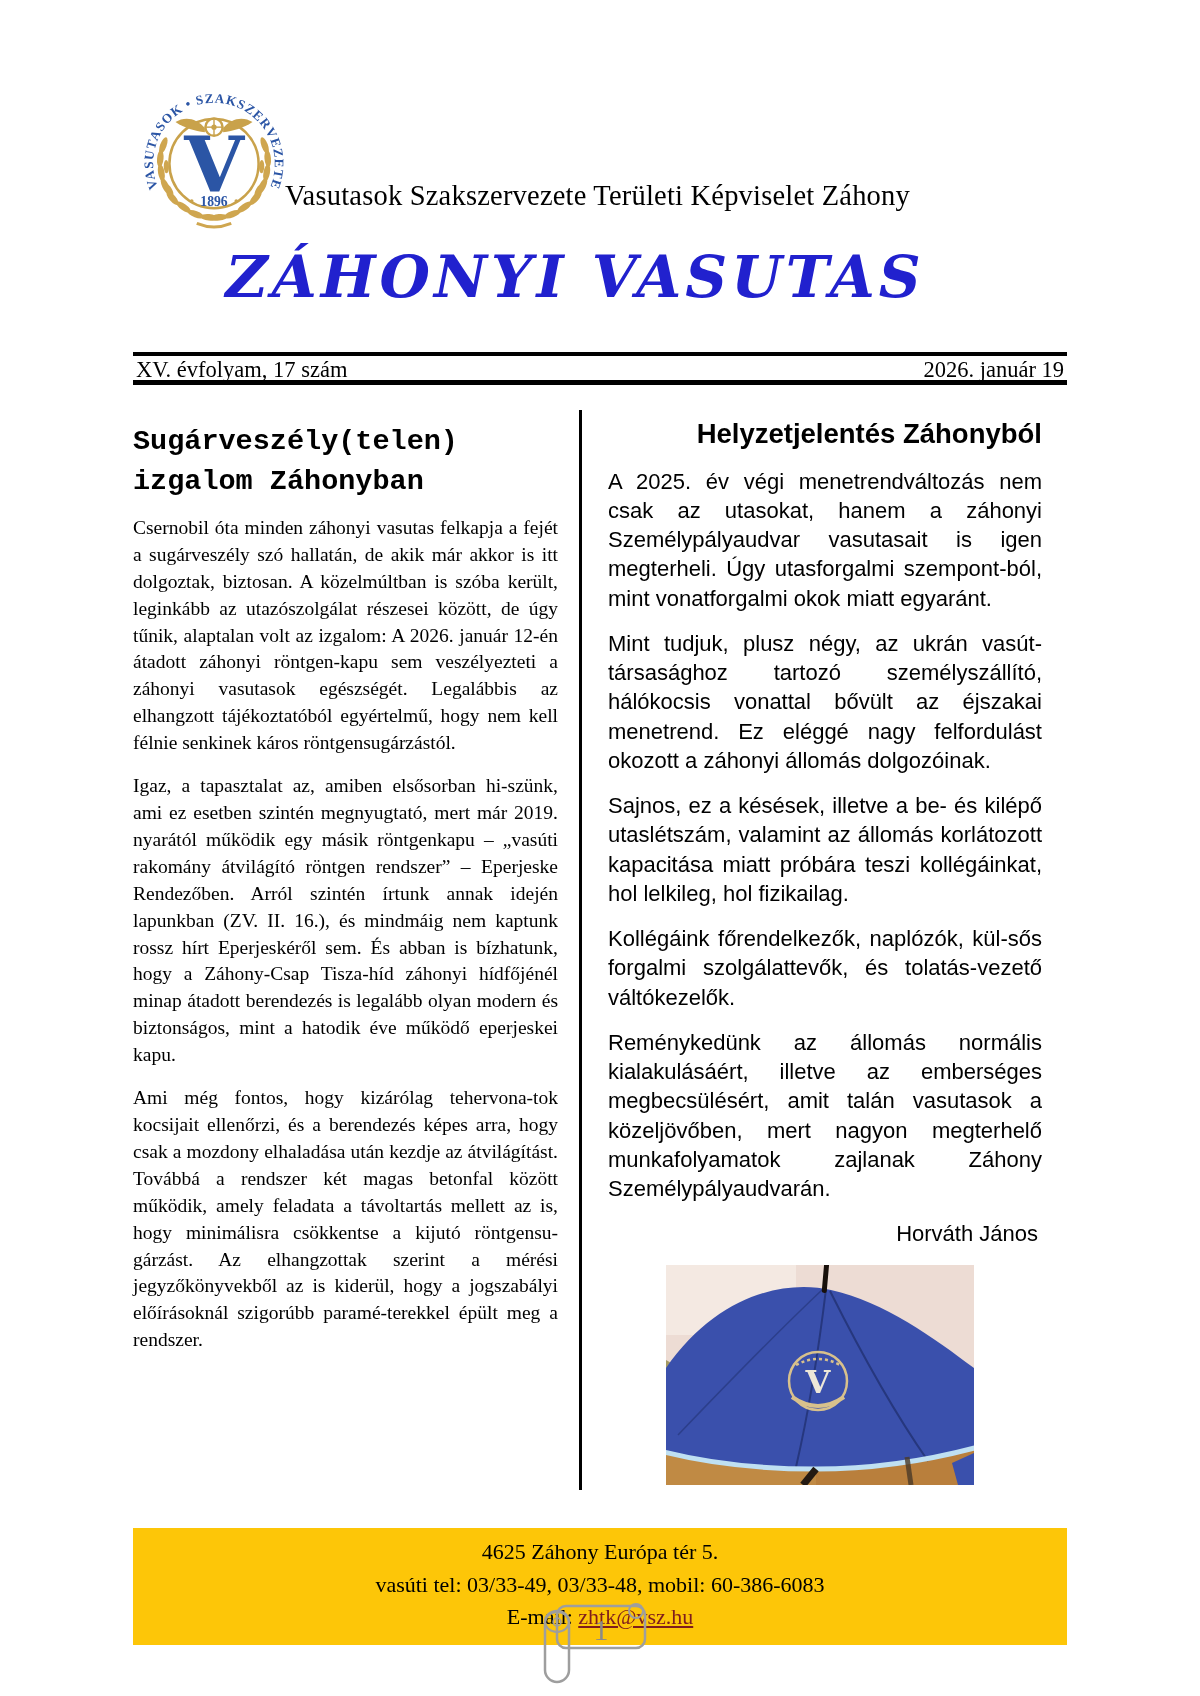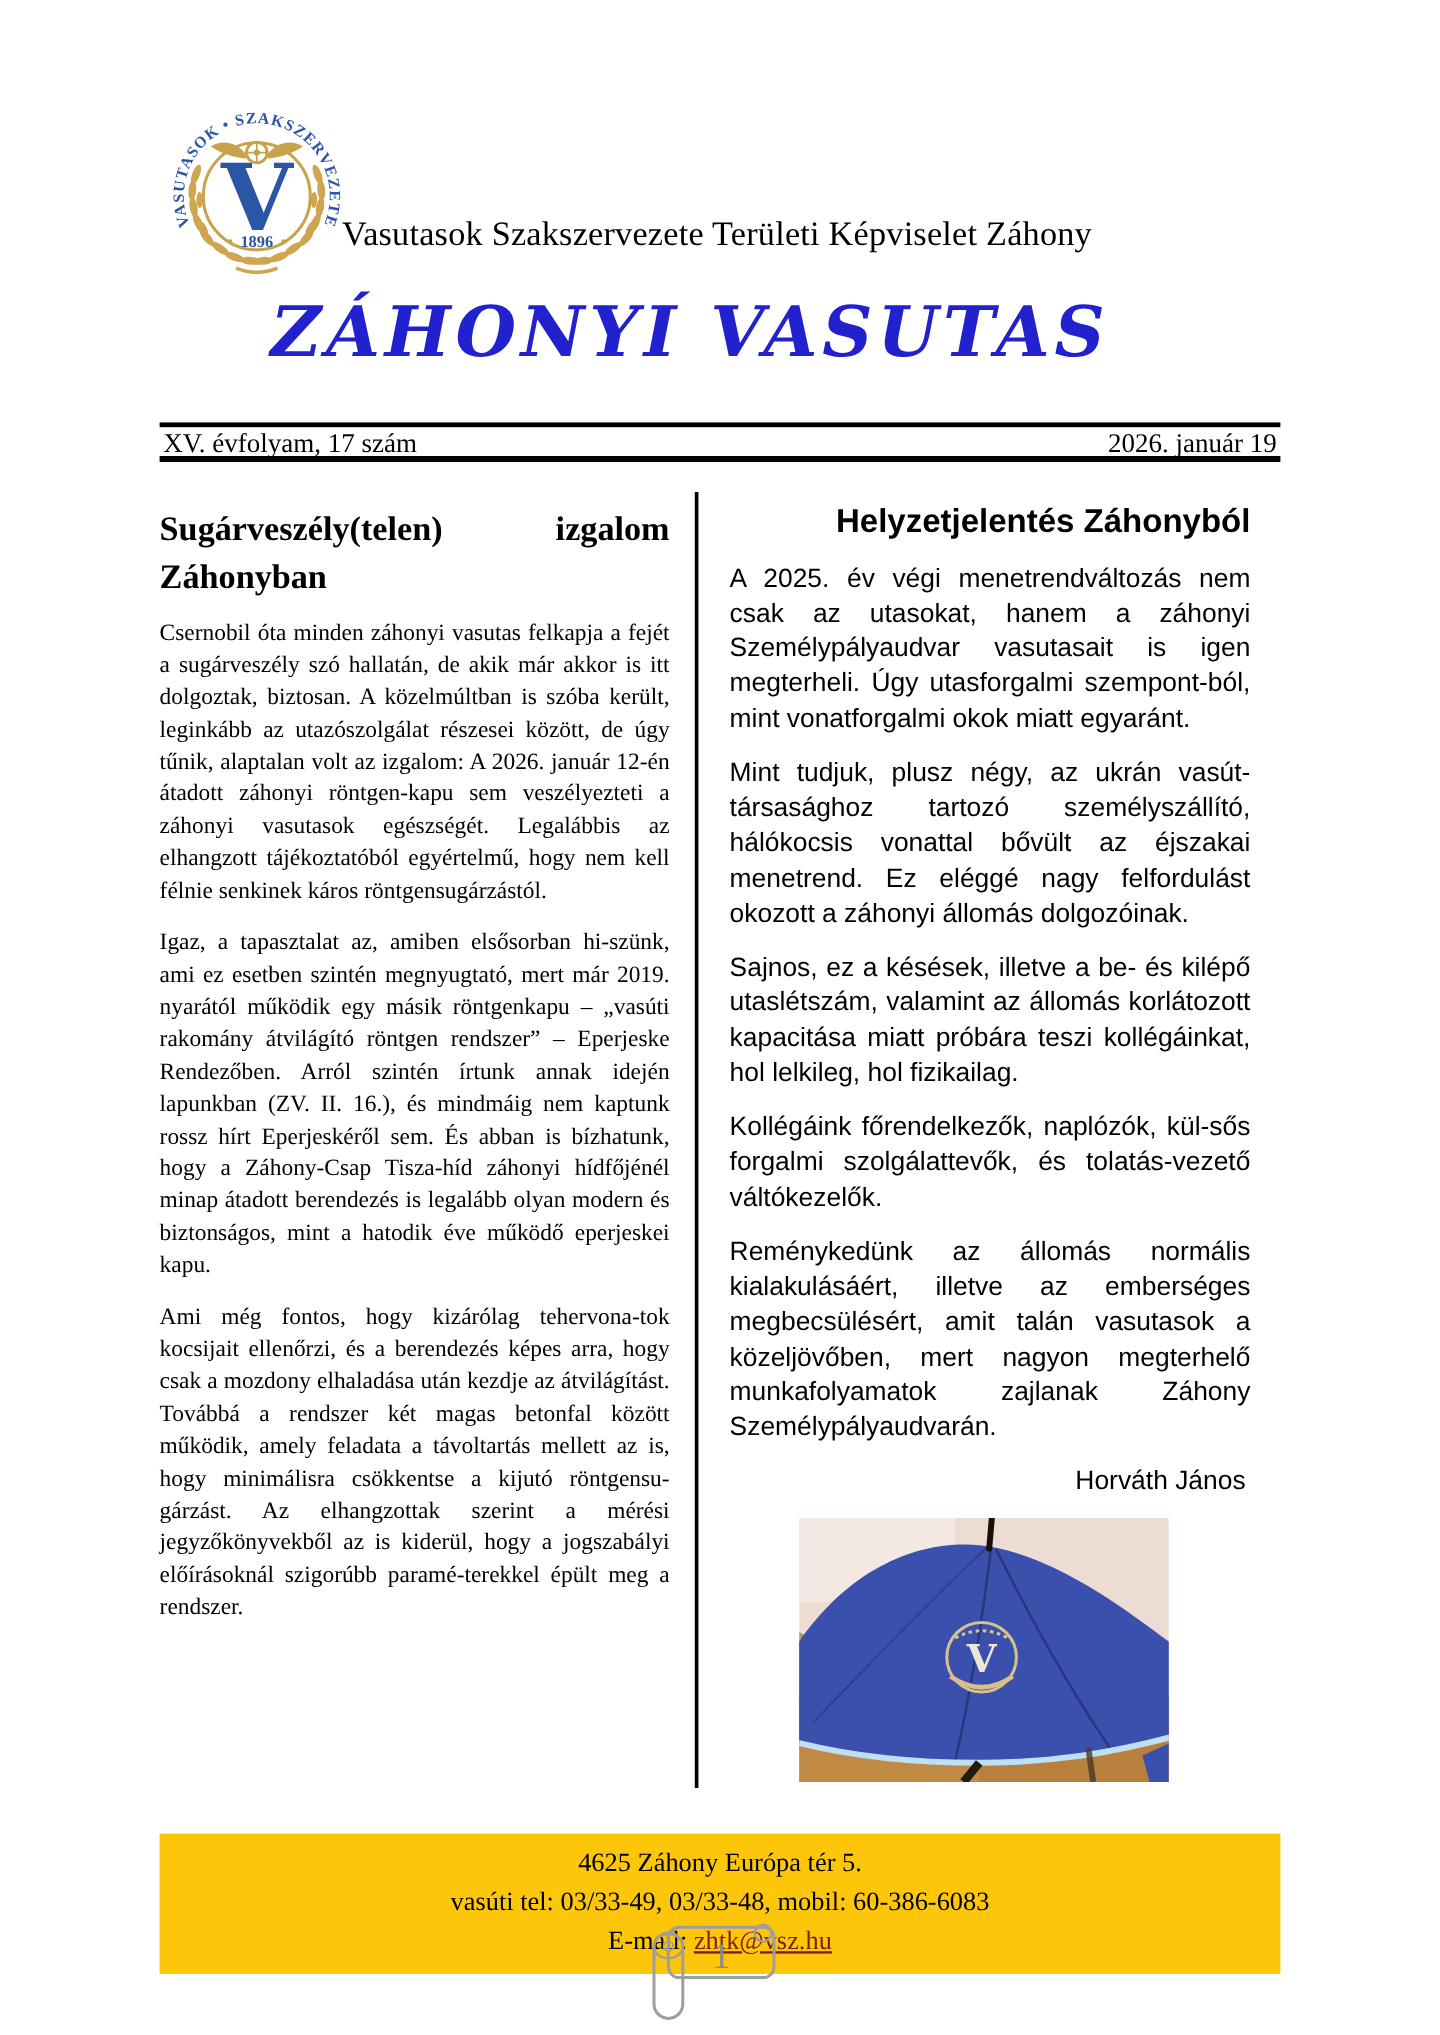--- a/index.html
+++ b/index.html
@@ -16,21 +16,21 @@
                letter-spacing:4px;color:#2121CE;white-space:nowrap;}
   .rule-row{position:absolute;left:133px;top:352px;width:934px;
             border-top:4px solid #000;border-bottom:5px solid #000;
             display:flex;justify-content:space-between;align-items:flex-start;
             font-size:22.5px;padding:1px 3px;box-sizing:border-box;height:33px;}
 
   
   .columns{position:absolute;left:133px;top:410px;width:934px;display:flex;}
   .col-left{width:425px;text-align:justify;font-size:19.5px;line-height:1.38;}
   .col-left h2{font-size:28.5px;line-height:1.42;text-align:justify;
-               margin:12px 0 12px;}
+               margin:12px 0 12px;font-family:Liberation Mono, monospace;}
   .col-left p{margin:0 0 16px;}
   .divider{width:3px;background:#000;height:1080px;margin-left:21px;flex:none;}
   .col-right{margin-left:26px;width:434px;font-family:"Liberation Sans",sans-serif;
              font-size:22px;line-height:1.33;text-align:justify;}
   .col-right h2{font-size:27.5px;margin:6px 0 14px;text-align:right;}
   .col-right p{margin:0 0 16px;}
   .signature{text-align:right;margin:2px 4px 16px 0;}
   .photo{display:block;margin:14px 0 0 58px;}
 
   

